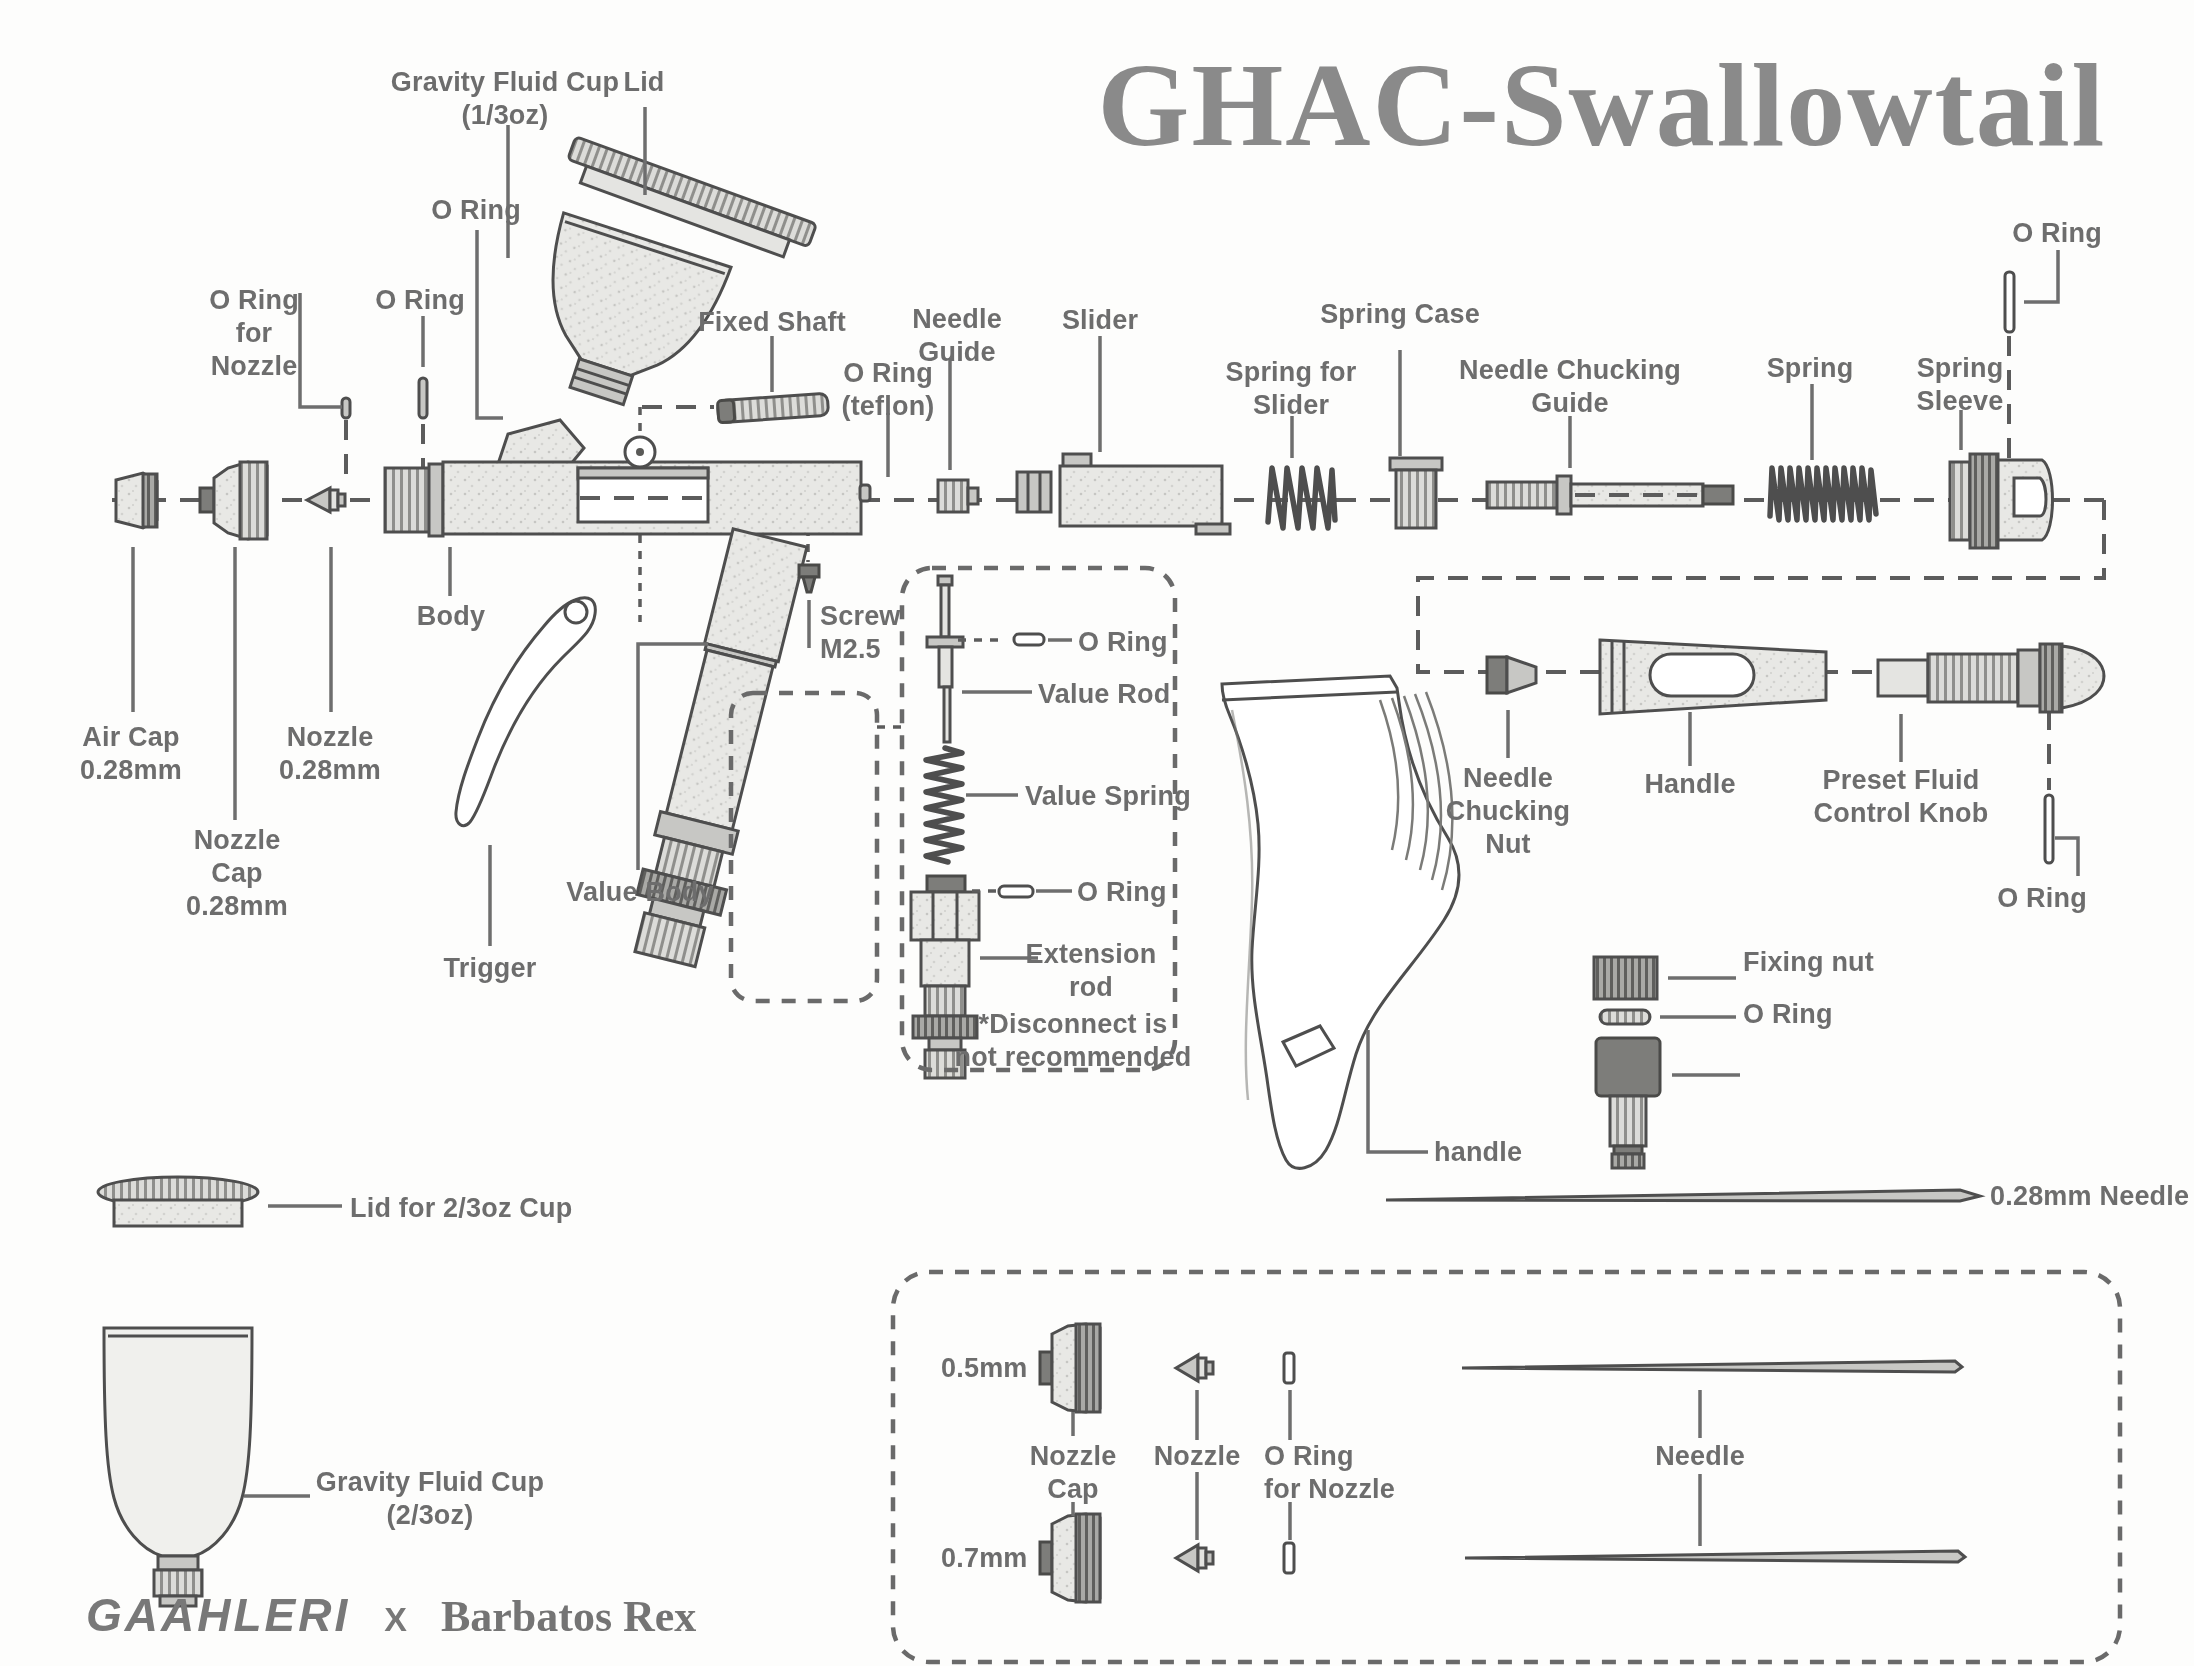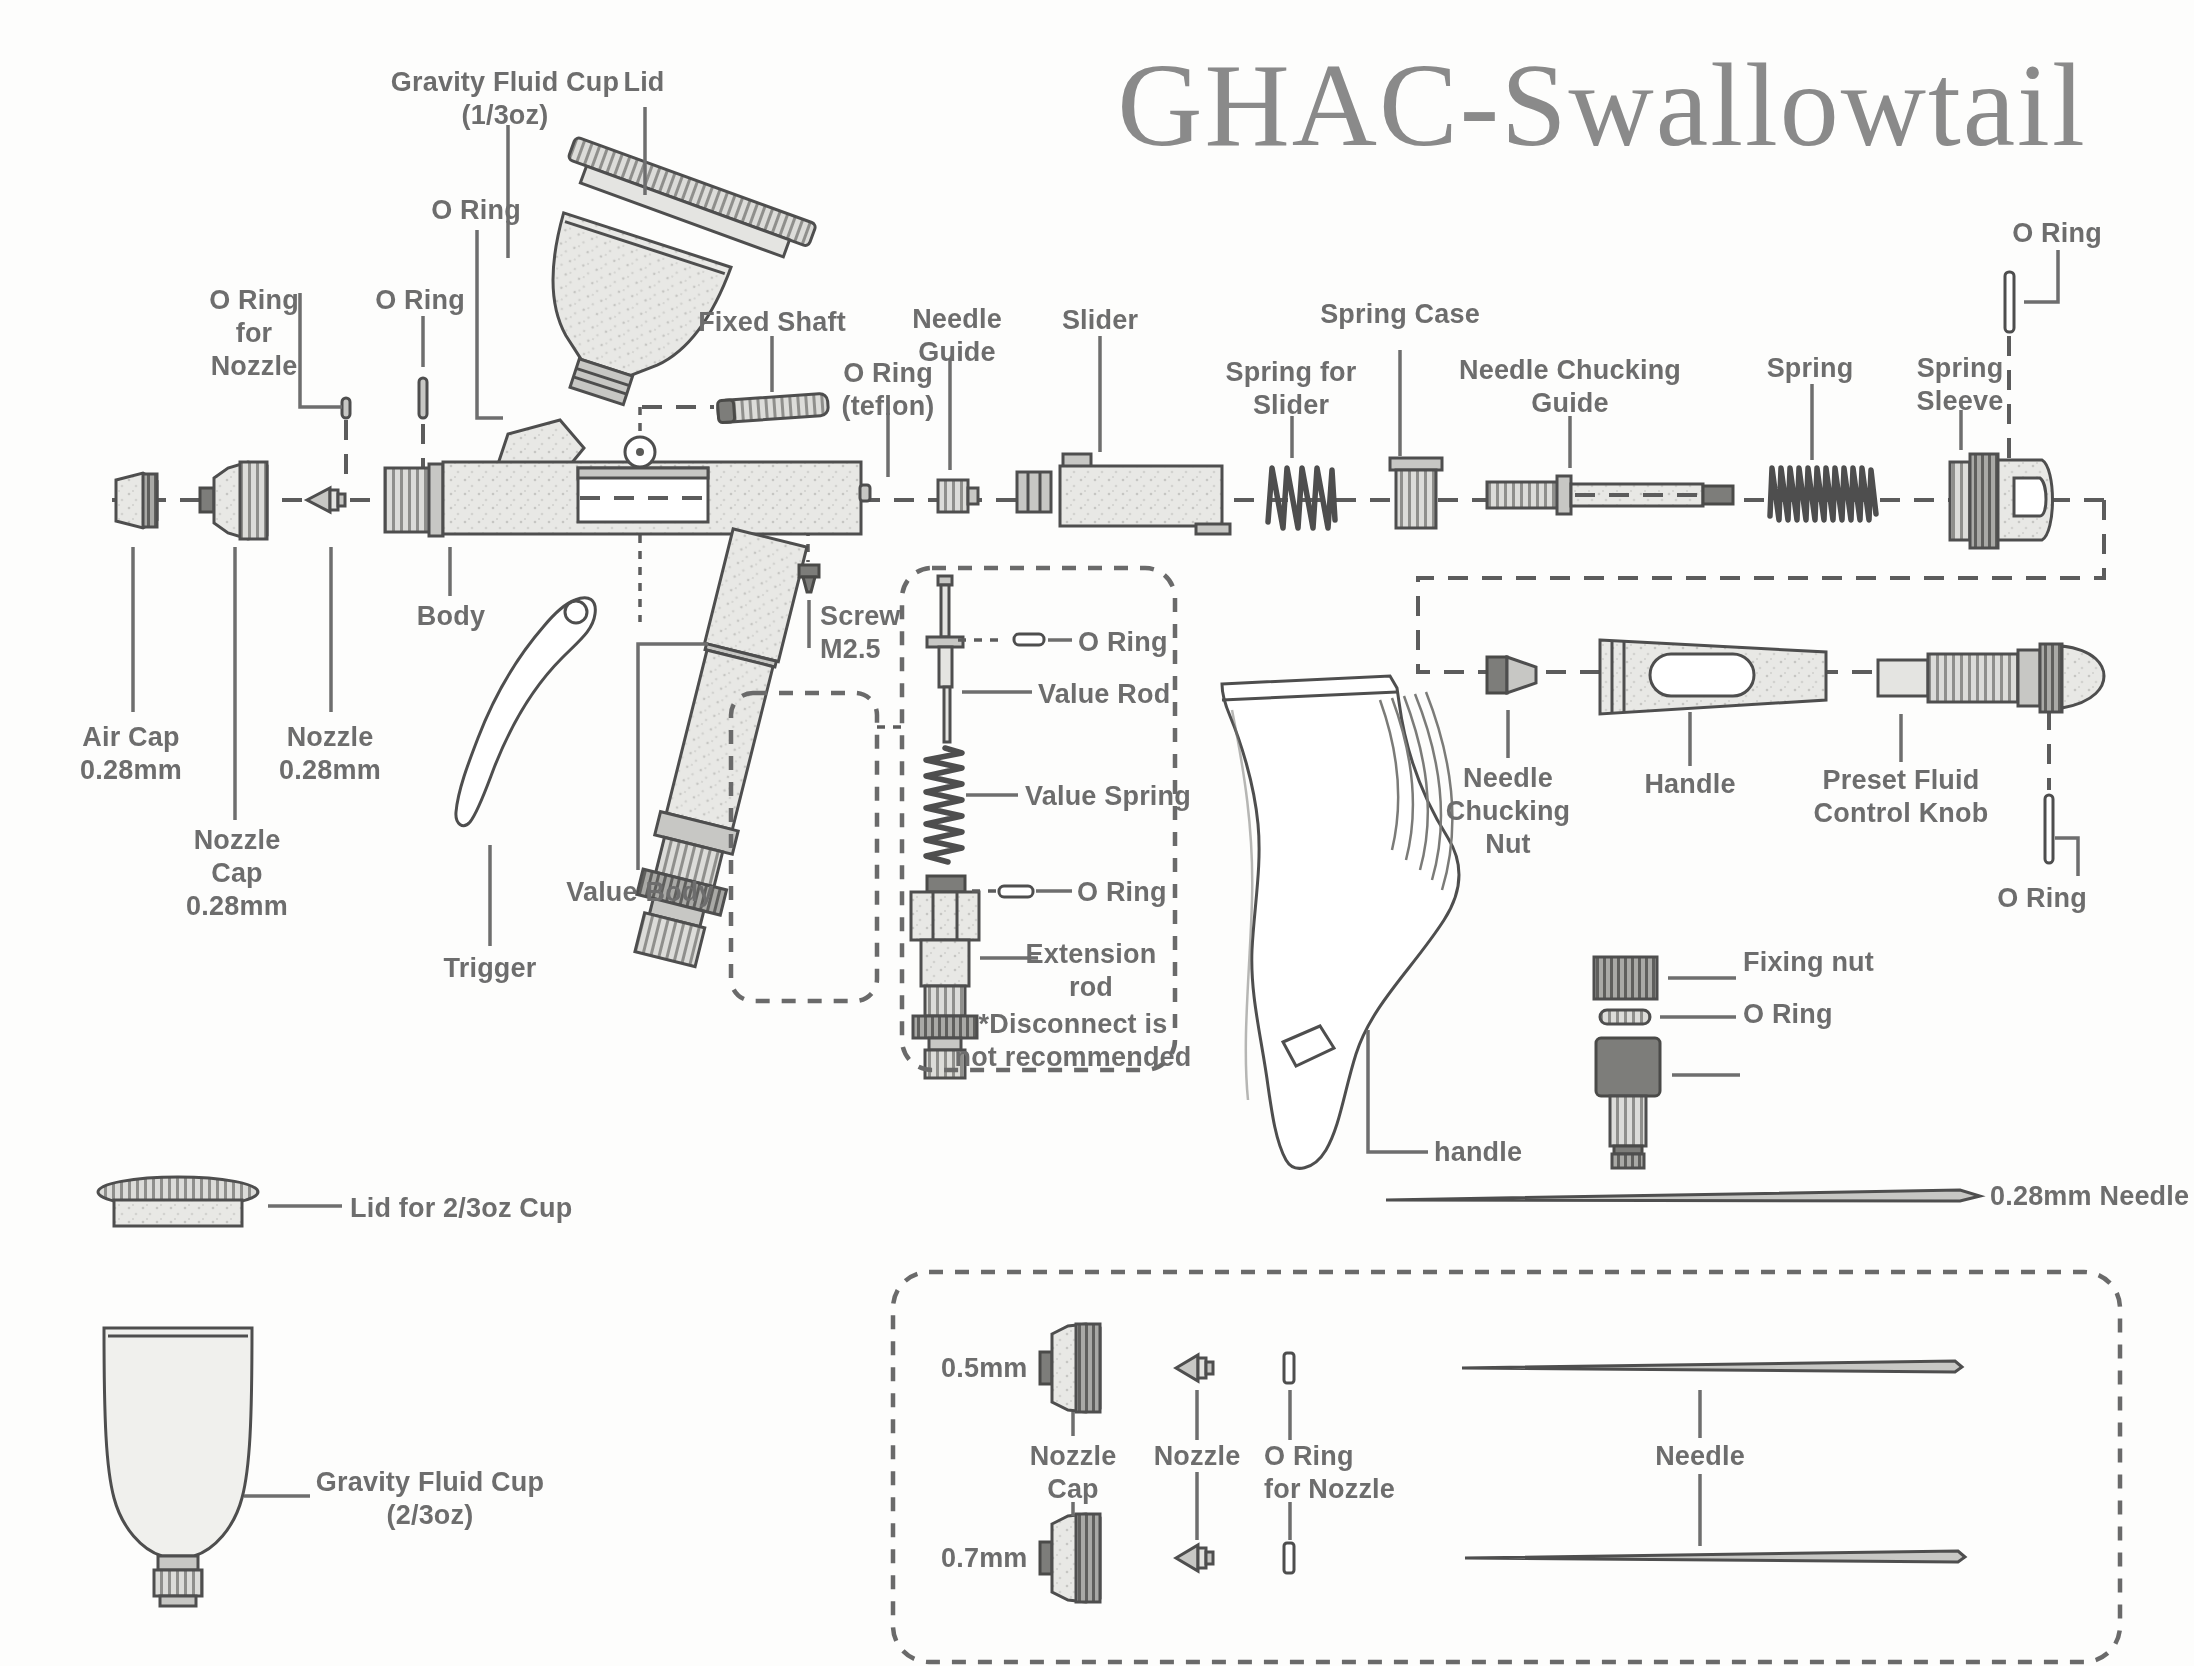--- a/index.html
+++ b/index.html
@@ -4,21 +4,21 @@
 <style>
   html,body{margin:0;padding:0;background:#ffffff;}
   #page{position:relative;width:2194px;height:1666px;background:#fdfdfc;overflow:hidden;
         font-family:"Liberation Sans", sans-serif;}
   svg{position:absolute;left:0;top:0;}
   .lbl{position:absolute;color:#6d6d6d;font-size:27px;line-height:1.22;font-weight:600;
        letter-spacing:.2px;white-space:pre-line;text-align:center;}
   .ctr{transform:translateX(-50%);}
   .lft{text-align:left;}
   #title{position:absolute;left:1092px;top:38px;width:1020px;text-align:center;
-         font-family:"Liberation Serif", serif;font-size:118px;color:#8a8a8a;letter-spacing:2px;}
+         font-family:"Liberation Serif", serif;font-size:118px;color:#8a8a8a;letter-spacing:2px;font-weight:bold;}
   #brand{position:absolute;left:86px;top:1588px;display:flex;align-items:baseline;gap:34px;color:#787878;}
   #brand .g{font-size:46px;font-weight:900;font-style:italic;letter-spacing:3px;}
   #brand .x{font-size:34px;font-weight:900;}
   #brand .b{font-family:"Liberation Serif", serif;font-size:44px;font-weight:700;color:#747474;}
   
   .ol{stroke:#4e4e4e;stroke-width:3;fill:none}
   .fl{fill:#e4e4e1;stroke:#4e4e4e;stroke-width:3}
   .fs{fill:url(#st);stroke:#4e4e4e;stroke-width:3}
   .fm{fill:#c7c7c4;stroke:#4e4e4e;stroke-width:3}
   .fd{fill:#7d7d7a;stroke:#4a4a48;stroke-width:3}
@@ -415,14 +415,19 @@
 
 <div class="lbl lft" style="left:941px;top:1352px">0.5mm</div>
 <div class="lbl lft" style="left:941px;top:1542px">0.7mm</div>
 <div class="lbl ctr" style="left:1073px;top:1440px">Nozzle
 Cap</div>
 <div class="lbl ctr" style="left:1197px;top:1440px">Nozzle</div>
 <div class="lbl lft" style="left:1264px;top:1440px">O Ring
 for Nozzle</div>
 <div class="lbl ctr" style="left:1700px;top:1440px">Needle</div>
 
-
+<div id="brand">
+  <span class="g">GAAHLERI</span>
+  <span class="x">X</span>
+  <span class="b">Barbatos Rex</span>
 </div>
 
+</div>
+
 </body></html>

